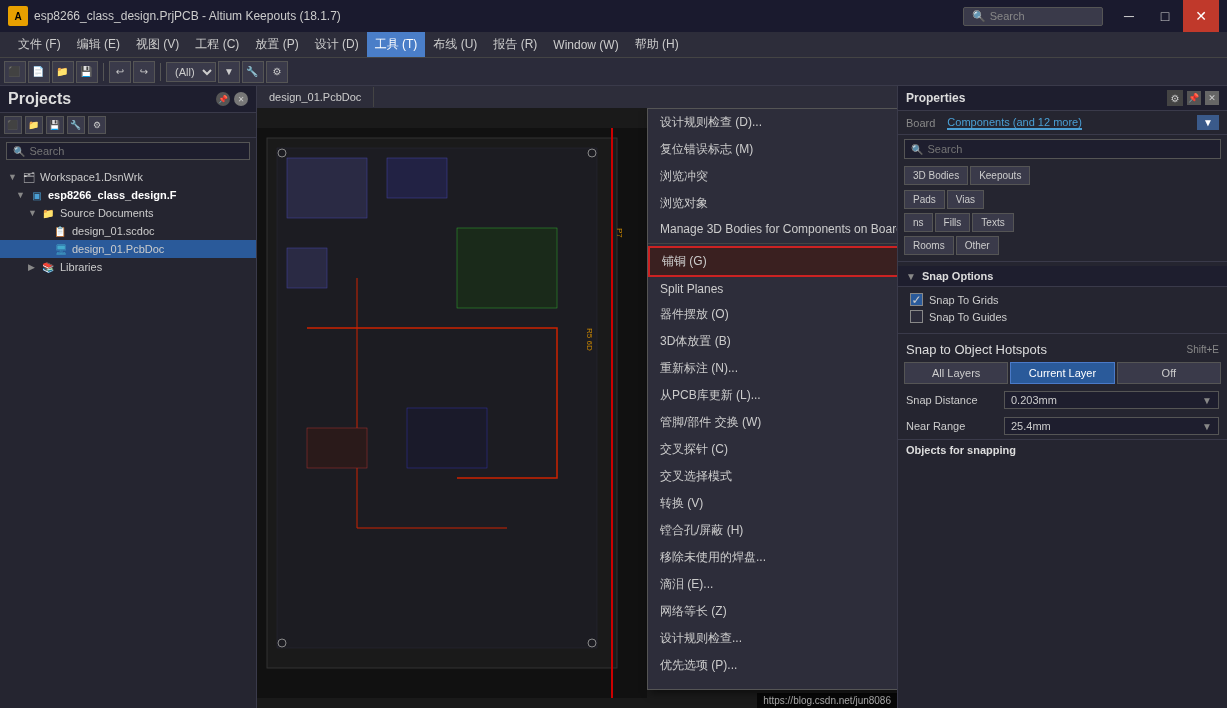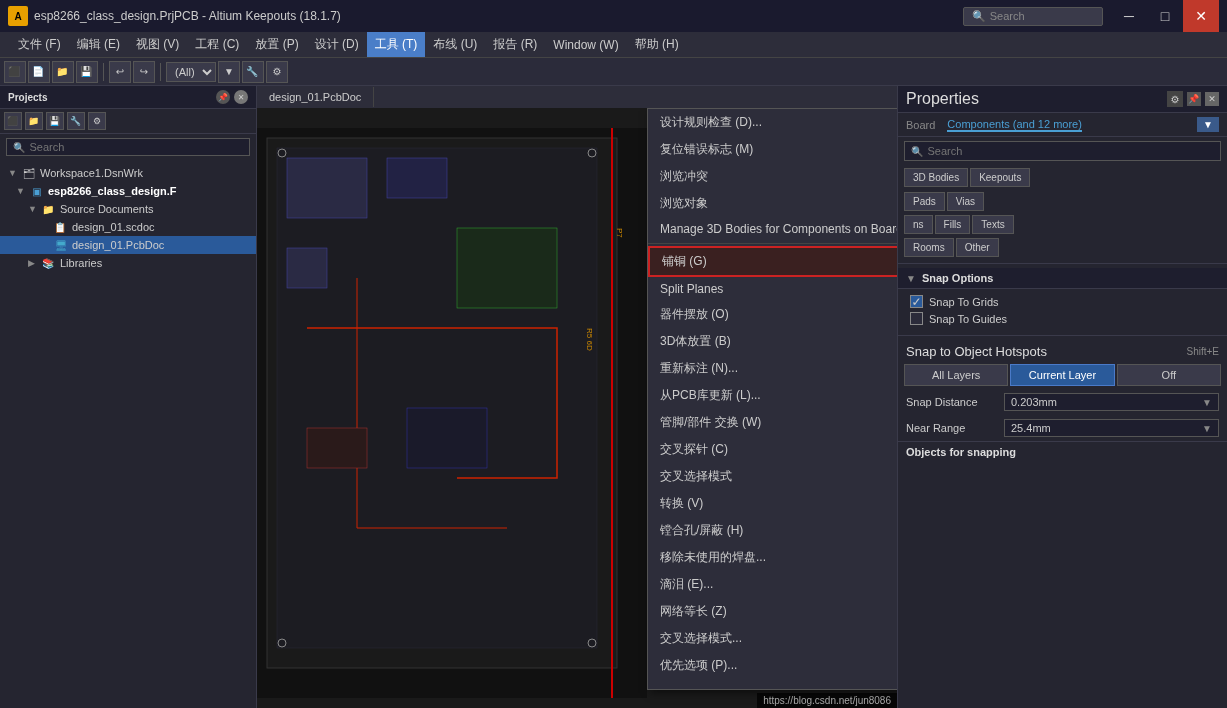--- a/index.html
+++ b/index.html
@@ -25,21 +25,21 @@
     .toolbar-btn { width: 22px; height: 22px; background: #3a3a4a; border: 1px solid #555; display: flex; align-items: center; justify-content: center; cursor: pointer; font-size: 10px; color: #ccc; }
     .toolbar-sep { width: 1px; height: 18px; background: #555; margin: 0 3px; }
     .toolbar-dropdown { background: #3a3a4a; border: 1px solid #555; color: #ccc; padding: 1px 4px; font-size: 11px; height: 20px; }
     
     
     .main-layout { display: flex; height: calc(708px - 32px - 26px - 28px); }
     
     
     .left-panel { width: 257px; background: #252530; border-right: 1px solid #3a3a4a; display: flex; flex-direction: column; flex-shrink: 0; }
     .panel-header { background: #1e1e2e; padding: 4px 8px; display: flex; align-items: center; justify-content: space-between; border-bottom: 1px solid #3a3a4a; }
-    .panel-title { color: #ddd; font-size: 10px; font-weight: bold; }
+    .panel-title { color: #ddd; font-size: 16px; font-weight: bold; }
     .panel-controls { display: flex; gap: 4px; }
     .panel-control-btn { width: 14px; height: 14px; border-radius: 50%; display: flex; align-items: center; justify-content: center; font-size: 8px; cursor: pointer; }
     .panel-control-btn.pin { background: #555; color: #ccc; }
     .panel-control-btn.close { background: #777; color: #ccc; }
     
     .projects-toolbar { display: flex; align-items: center; padding: 3px 4px; gap: 3px; background: #252530; border-bottom: 1px solid #3a3a4a; }
     .projects-tb-btn { width: 18px; height: 18px; background: #3a3a4a; border: 1px solid #555; display: flex; align-items: center; justify-content: center; font-size: 9px; color: #ccc; cursor: pointer; }
     
     .search-box { margin: 4px 6px; background: #1e1e2e; border: 1px solid #555; display: flex; align-items: center; padding: 2px 6px; gap: 4px; }
     .search-box input { background: transparent; border: none; color: #ccc; font-size: 11px; outline: none; width: 100%; }
@@ -57,21 +57,21 @@
     .tree-label.bold { font-weight: bold; color: #fff; }
     
     
     .center-area { flex: 1; background: #1a1a1a; position: relative; overflow: hidden; }
     .pcb-tab { background: #2d2d3a; padding: 4px 12px; font-size: 11px; color: #ccc; border-right: 1px solid #444; display: inline-block; }
     .pcb-canvas { width: 100%; height: calc(100% - 22px); background: #1a1a1a; position: relative; overflow: hidden; }
     
     
     .right-panel { width: 330px; background: #252530; border-left: 1px solid #3a3a4a; display: flex; flex-direction: column; flex-shrink: 0; overflow-y: auto; }
     .right-panel-header { background: #1e1e2e; padding: 4px 8px; display: flex; align-items: center; justify-content: space-between; border-bottom: 1px solid #3a3a4a; flex-shrink: 0; }
-    .right-panel-title { color: #ddd; font-size: 16px; font-weight: normal; }
+    .right-panel-title { color: #ddd; font-size: 12px; font-weight: bold; }
     
     .props-tabs { display: flex; align-items: center; padding: 4px 8px; gap: 12px; border-bottom: 1px solid #3a3a4a; flex-shrink: 0; }
     .props-tab { font-size: 11px; color: #888; cursor: pointer; }
     .props-tab.active { color: #4a9fd4; border-bottom: 2px solid #4a9fd4; }
     
     .props-filter { display: flex; align-items: center; padding: 3px 6px; gap: 4px; background: #1e1e2e; margin: 4px 6px; border: 1px solid #555; flex-shrink: 0; }
     .props-filter input { background: transparent; border: none; color: #ccc; font-size: 11px; outline: none; flex: 1; }
     
     .snap-options-header { display: flex; align-items: center; padding: 4px 8px; background: #1e1e2e; border-bottom: 1px solid #3a3a4a; cursor: pointer; flex-shrink: 0; }
     .snap-options-header .arrow { color: #888; margin-right: 6px; font-size: 10px; }
@@ -308,21 +308,21 @@
         <div class="dd-item">
             <span>移除未使用的焊盘...</span>
           </div>
         <div class="dd-item">
             <span>滴泪 (E)...</span>
           </div>
         <div class="dd-item">
             <span>网络等长 (Z)</span>
           </div>
         <div class="dd-item">
-            <span>交叉选择模式...</span>
+            <span>设计规则检查...</span>
           </div>
         <div class="dd-item">
             <span>优先选项 (P)...</span>
           </div>
         <div class="dd-item"></div>
 
       </div>
     </div>
 
     <div class="url-bar">https://blog.csdn.net/jun8086</div>

